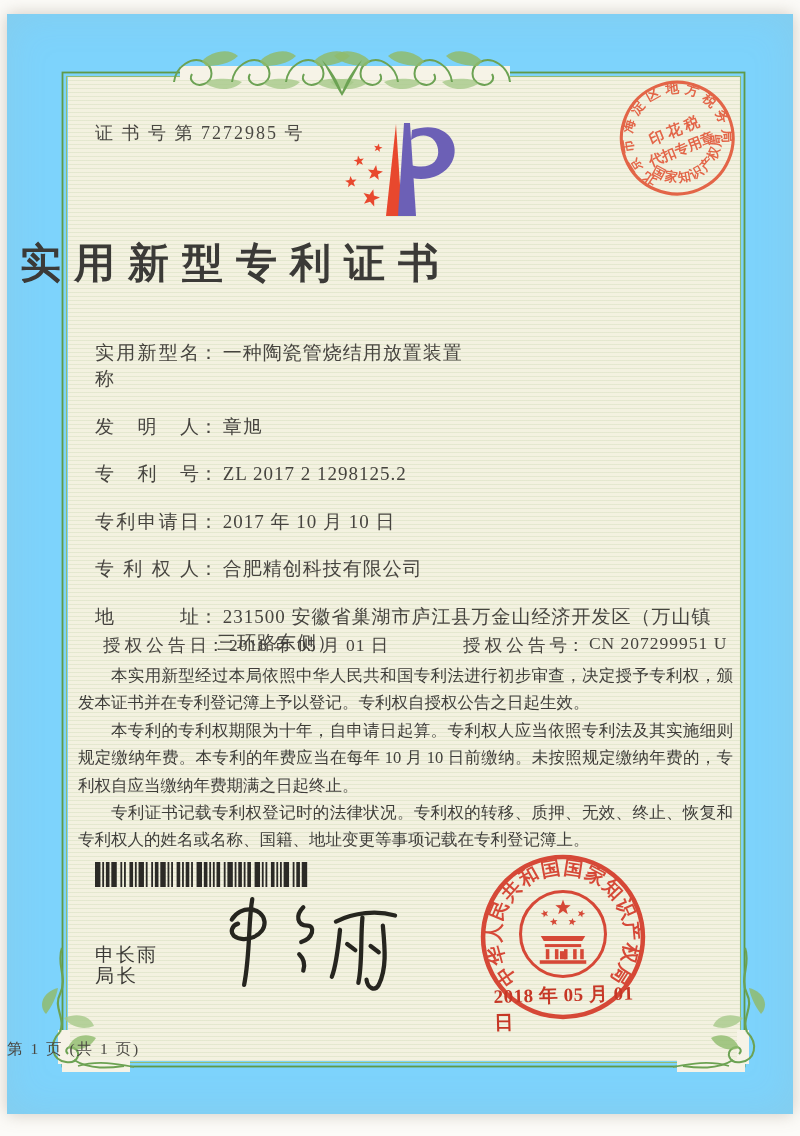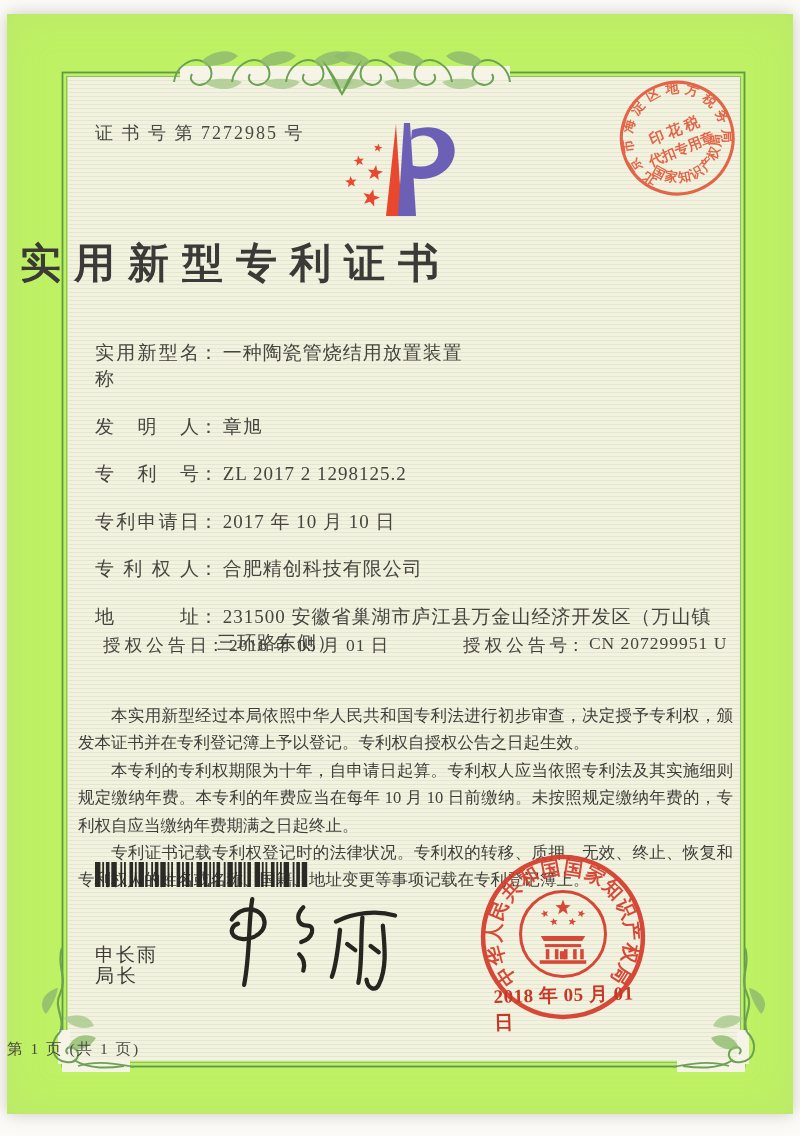--- a/index.html
+++ b/index.html
@@ -3,21 +3,21 @@
 <meta charset="utf-8">
 <style>
   html,body{margin:0;padding:0;}
   body{
     width:800px;height:1136px;position:relative;overflow:hidden;
     background:#fcfbf8;
     font-family:"Liberation Serif","DejaVu Serif",serif;
   }
   .page{
     position:absolute;left:7px;top:14px;width:786px;height:1100px;
-    background:#bef264;
+    background:#7dd3fc;
     box-shadow:0 0 16px rgba(120,110,90,.35), inset 0 0 40px rgba(180,170,140,.15);
   }
   
   .inner-tint{
     position:absolute;left:61px;top:63px;width:672px;height:984px;
     background-color:#f3f1e0;
     background-image:repeating-linear-gradient(0deg,
       rgba(150,185,120,.17) 0px, rgba(150,185,120,.17) 1px,
       rgba(255,255,250,0) 1px, rgba(255,255,250,0) 4px);
   }
@@ -41,21 +41,21 @@
   .frow{position:relative;font-size:19px;line-height:26px;margin-bottom:21.5px;}
   .flabel{display:inline-block;width:104px;text-align:justify;text-align-last:justify;vertical-align:top;}
   .fcolon{display:inline-block;vertical-align:top;}
   .fvalue{display:inline-block;vertical-align:top;letter-spacing:1px;}
   .addr2{padding-left:122px;letter-spacing:1px;}
   .grant-row{position:absolute;left:96px;top:619px;width:660px;font-size:17.5px;color:#46443f;}
   .grant-right{position:absolute;left:360px;top:0;}
 
   .body-text{
     position:absolute;left:71px;top:648px;width:655px;
-    font-size:16.5px;line-height:27.4px;color:#3f3e3a;text-align:justify;margin-top:40px;
+    font-size:16.5px;line-height:27.4px;color:#3f3e3a;text-align:justify;
   }
   .body-text p{margin:0;text-indent:2em;}
 
   .barcode{position:absolute;left:88px;top:848px;}
   .sig-title{
     position:absolute;left:88px;top:949px;
     font-family:"Liberation Sans","DejaVu Sans",sans-serif;
     font-size:19px;color:#3a3935;letter-spacing:3px;
   }
   .sig-name{

